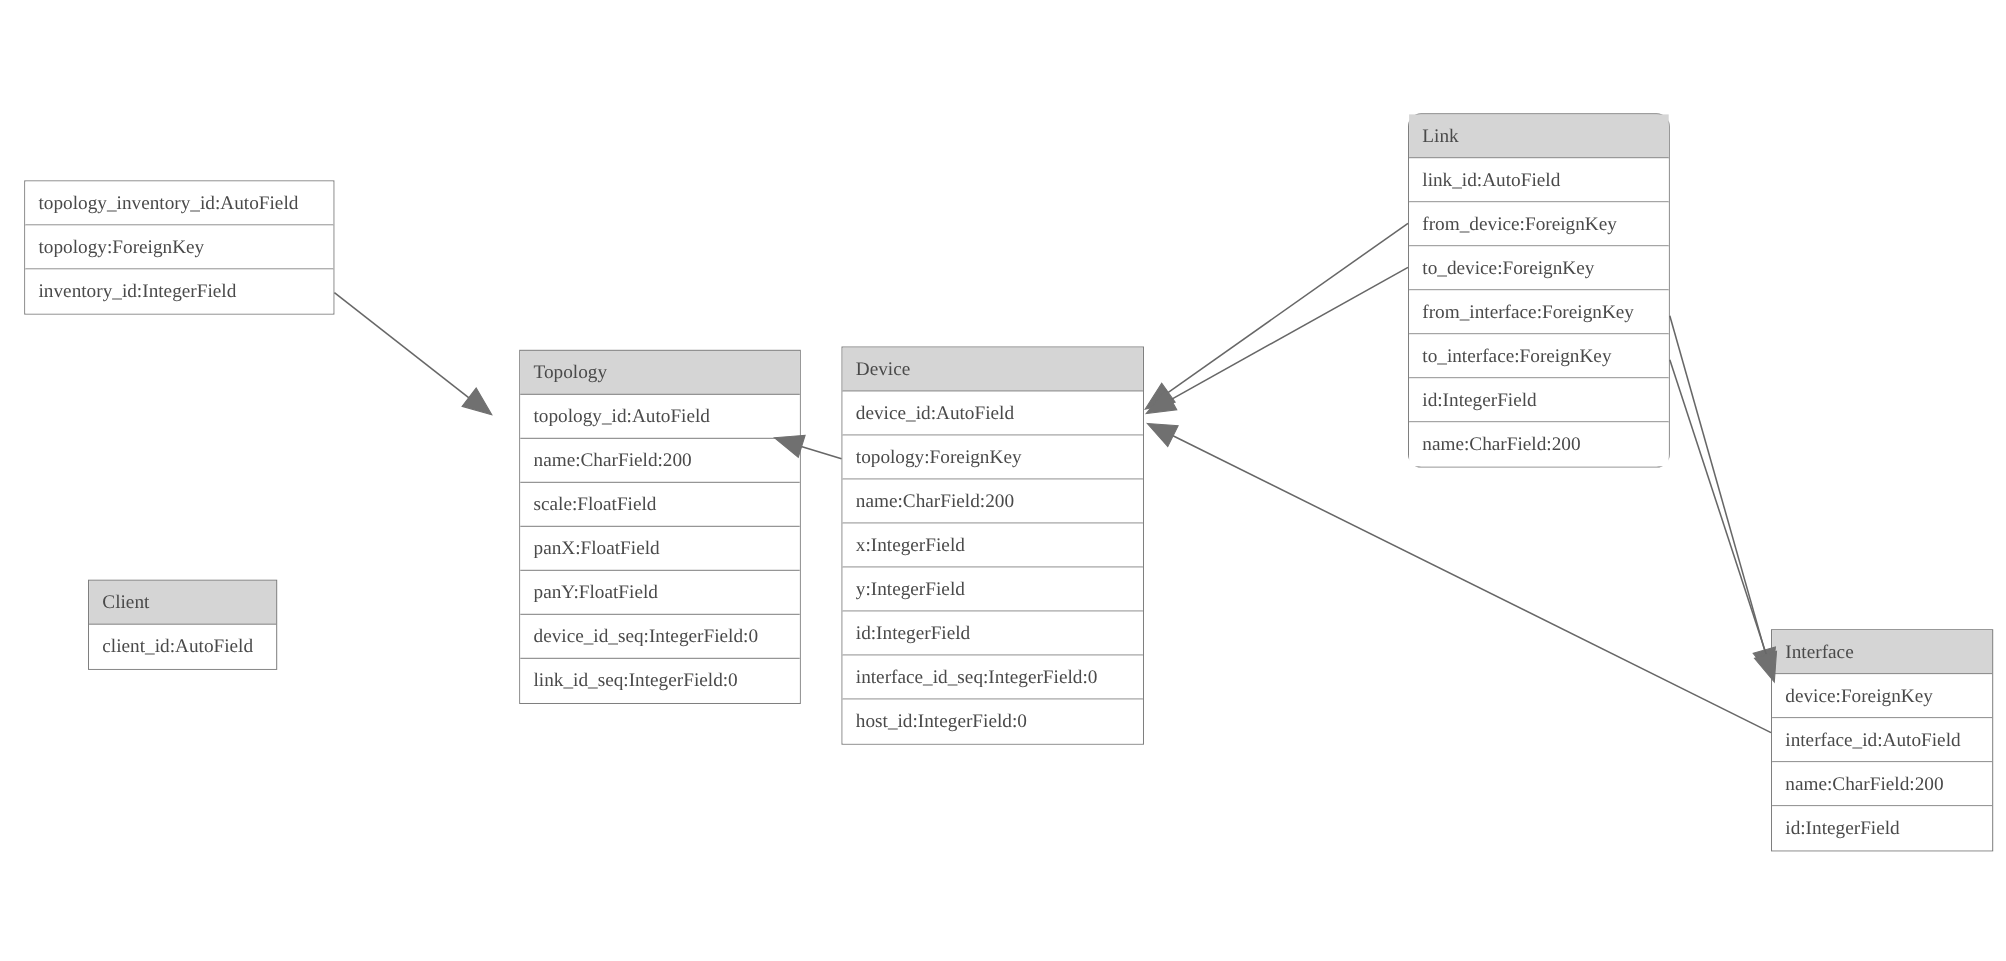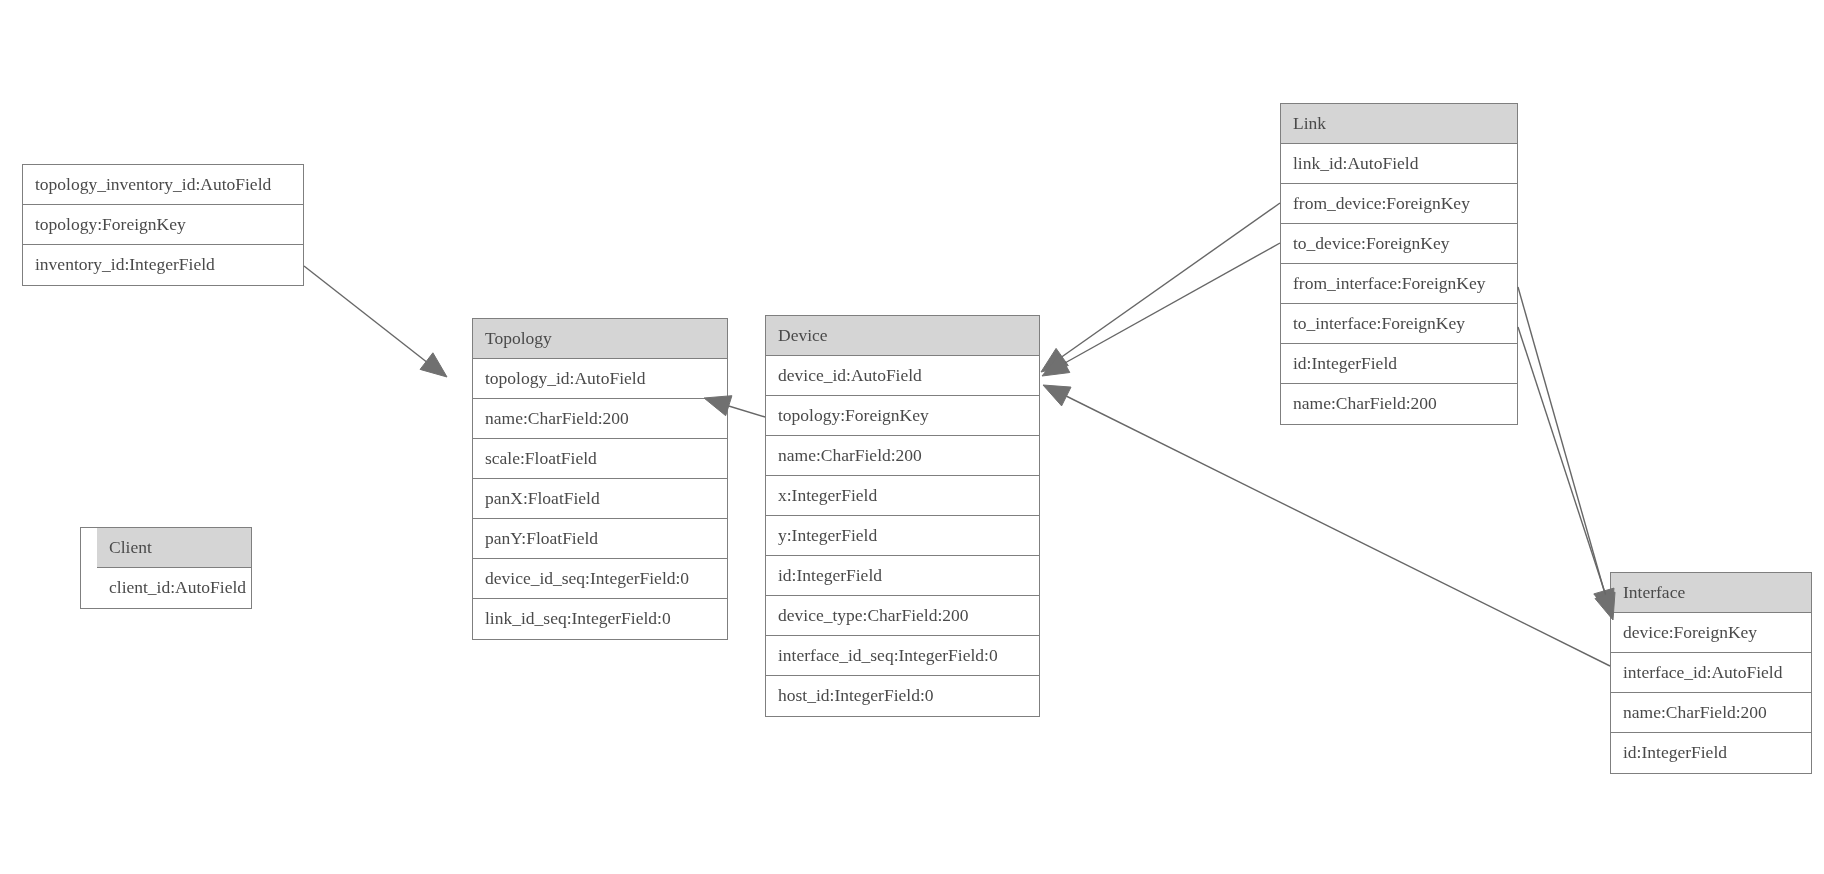--- a/index.html
+++ b/index.html
@@ -62,23 +62,23 @@
     background: #ffffff;
     white-space: nowrap;
     overflow: hidden;
   }
   .entity .row:last-child {
     border-bottom: none;
   }
   
   #ent-topologyinventory { left: 22px;   top: 164px; width: 282px; }
   #ent-topology          { left: 447px;  top: 318px; width: 256px; margin-left: 25px; }
-  #ent-client            { left: 80px;   top: 527px; width: 172px; padding-left: 16px; }
+  #ent-client            { left: 80px;   top: 527px; width: 172px; }
   #ent-device            { left: 765px;  top: 315px; width: 275px; }
-  #ent-link              { left: 1280px; top: 103px; width: 238px; }
+  #ent-link              { left: 1280px; top: 103px; width: 238px; border-radius: 12px; }
   #ent-interface         { left: 1610px; top: 572px; width: 202px; }
 </style>
 </head>
 <body>
 
 <div class="canvas">
 
   <div class="entity" id="ent-topologyinventory">
     <div class="row">topology_inventory_id:AutoField</div>
     <div class="row">topology:ForeignKey</div>
@@ -102,21 +102,20 @@
   </div>
 
   <div class="entity" id="ent-device">
     <div class="hdr">Device</div>
     <div class="row">device_id:AutoField</div>
     <div class="row">topology:ForeignKey</div>
     <div class="row">name:CharField:200</div>
     <div class="row">x:IntegerField</div>
     <div class="row">y:IntegerField</div>
     <div class="row">id:IntegerField</div>
-    <div class="row">device_type:CharField:200</div>
     <div class="row">interface_id_seq:IntegerField:0</div>
     <div class="row">host_id:IntegerField:0</div>
   </div>
 
   <div class="entity" id="ent-link">
     <div class="hdr">Link</div>
     <div class="row">link_id:AutoField</div>
     <div class="row">from_device:ForeignKey</div>
     <div class="row">to_device:ForeignKey</div>
     <div class="row">from_interface:ForeignKey</div>

